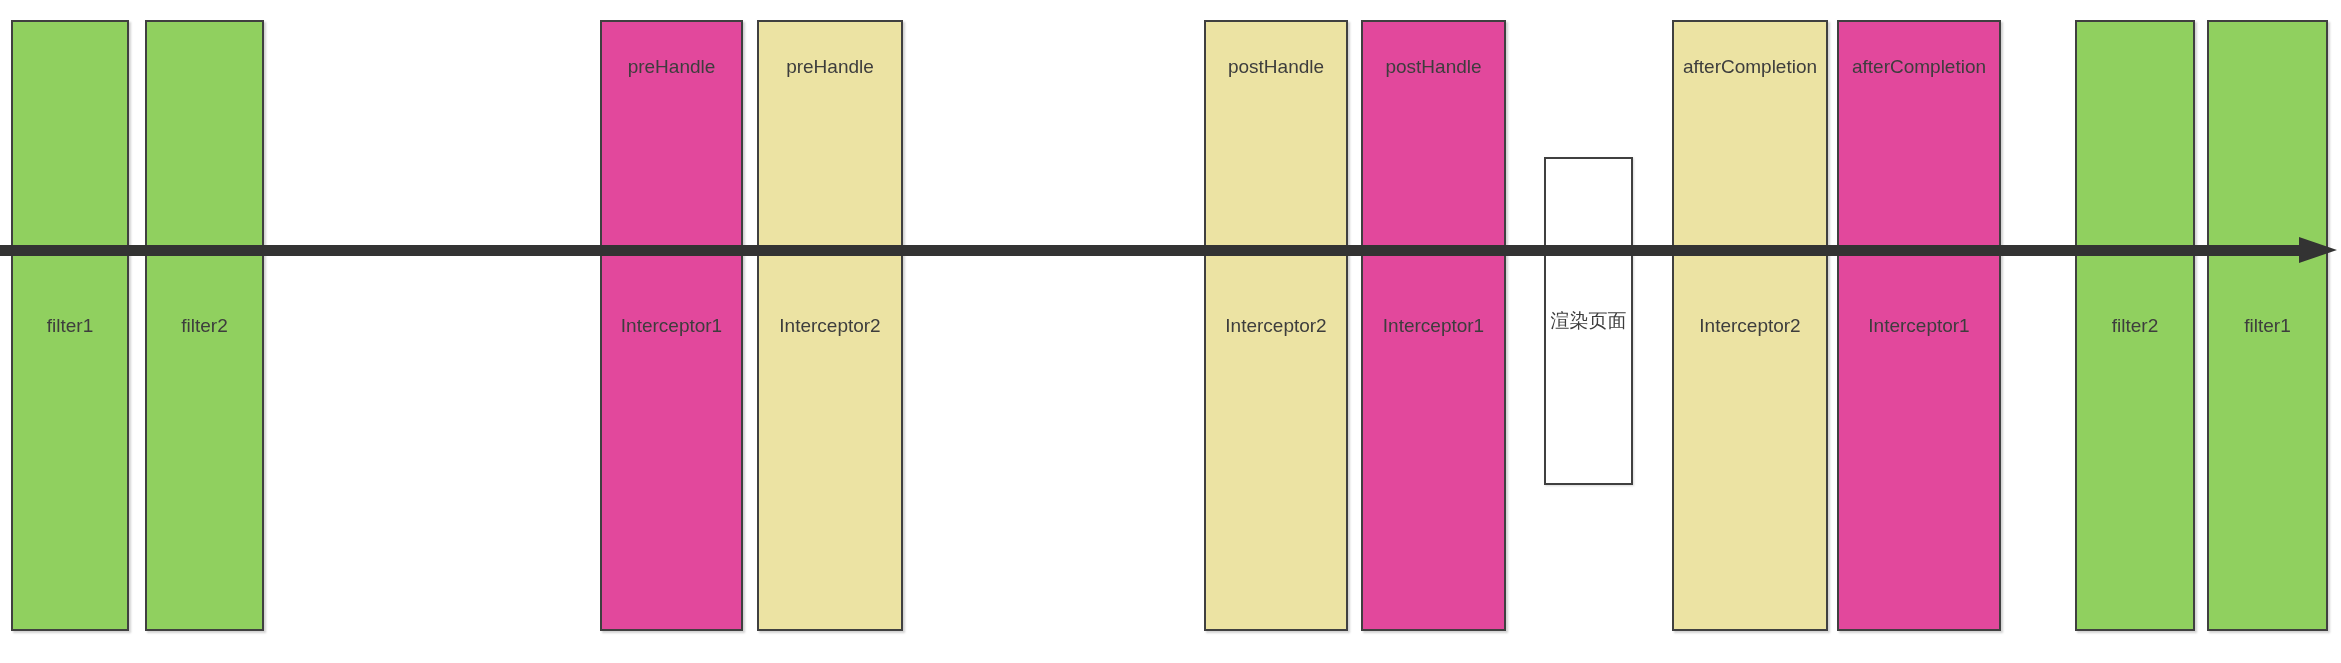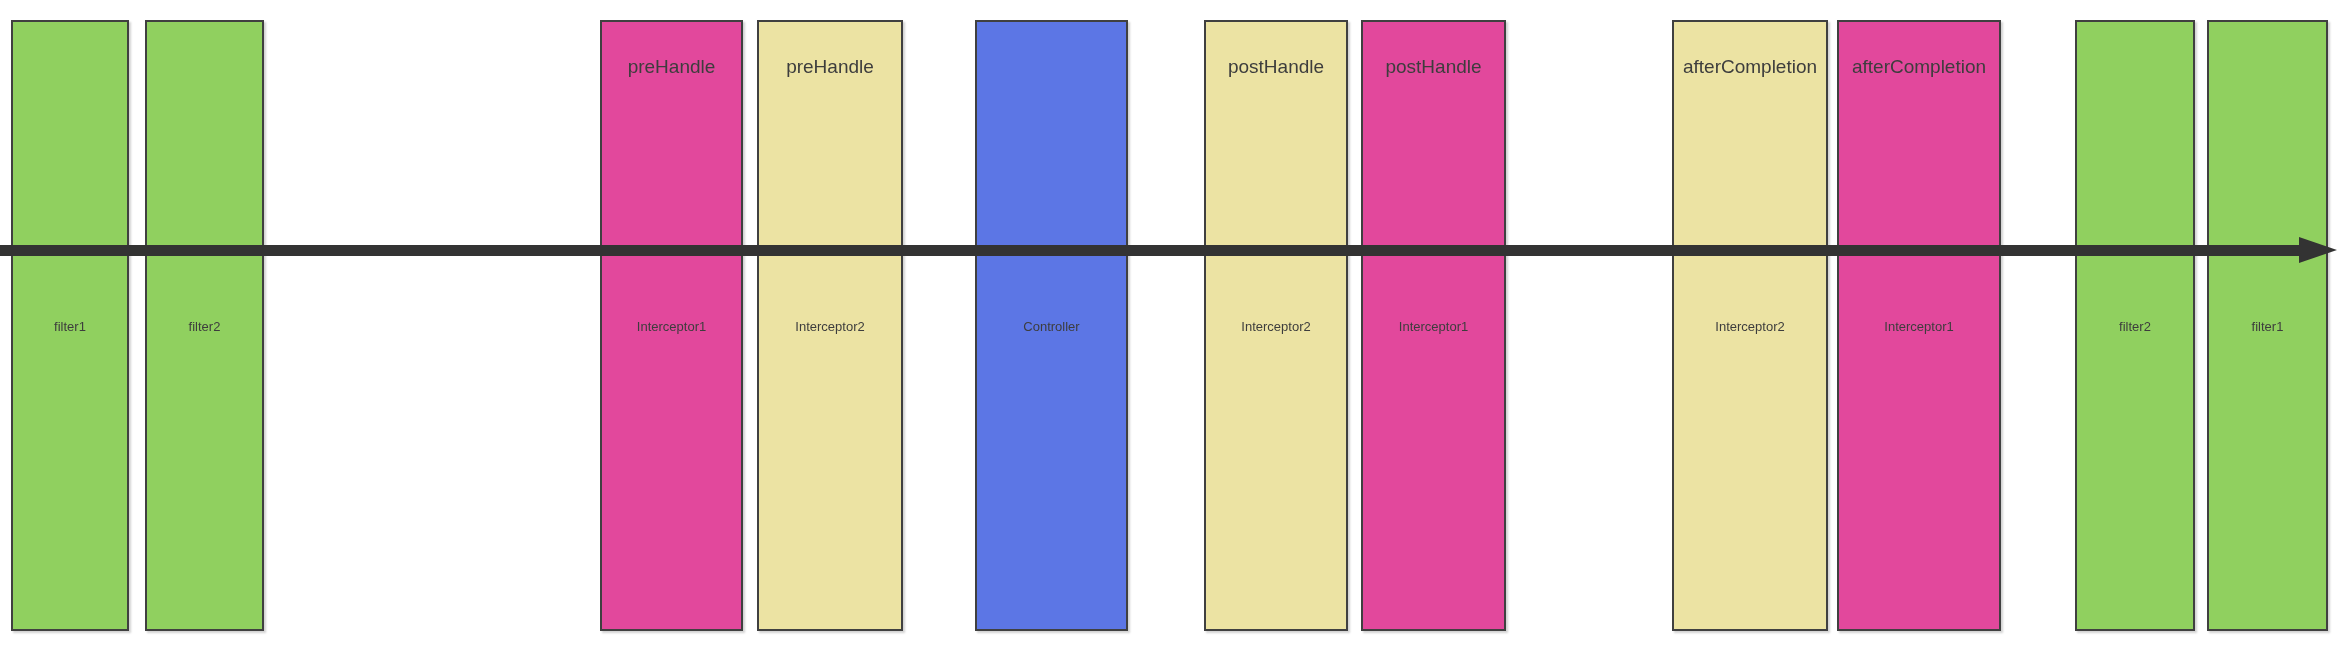--- a/index.html
+++ b/index.html
@@ -35,21 +35,21 @@
     top: 157px;
     height: 328px;
     box-shadow: 1px 1px 2px rgba(0,0,0,0.15);
   }
 
   .mid-label {
     position: absolute;
     top: 50%;
     left: 50%;
     transform: translate(-50%, -50%);
-    font-size: 13px;
+    font-size: 19px;
     white-space: nowrap;
     color: var(--text, #3d3d3d);
   }
   .top-label {
     position: absolute;
     top: 34px;
     left: 0;
     width: 100%;
     text-align: center;
     font-size: 19px;
@@ -95,34 +95,34 @@
   <div class="box pink" style="left:600px;  width:143px;">
     <div class="top-label">preHandle</div>
     <div class="mid-label">Interceptor1</div>
   </div>
 
   <div class="box khaki" style="left:757px;  width:146px;">
     <div class="top-label">preHandle</div>
     <div class="mid-label">Interceptor2</div>
   </div>
 
-  <div class="box blue" style="left:975px;  width:153px;">
-    <div class="mid-label">Controller</div>
-  </div>
 
   <div class="box khaki" style="left:1204px; width:144px;">
     <div class="top-label">postHandle</div>
     <div class="mid-label">Interceptor2</div>
   </div>
 
   <div class="box pink" style="left:1361px; width:145px;">
     <div class="top-label">postHandle</div>
     <div class="mid-label">Interceptor1</div>
   </div>
 
+  <div class="box white short" style="left:1544px; width:89px;">
+    <div class="mid-label">渲染页面</div>
+  </div>
 
   <div class="box khaki" style="left:1672px; width:156px;">
     <div class="top-label">afterCompletion</div>
     <div class="mid-label">Interceptor2</div>
   </div>
 
   <div class="box pink" style="left:1837px; width:164px;">
     <div class="top-label">afterCompletion</div>
     <div class="mid-label">Interceptor1</div>
   </div>

